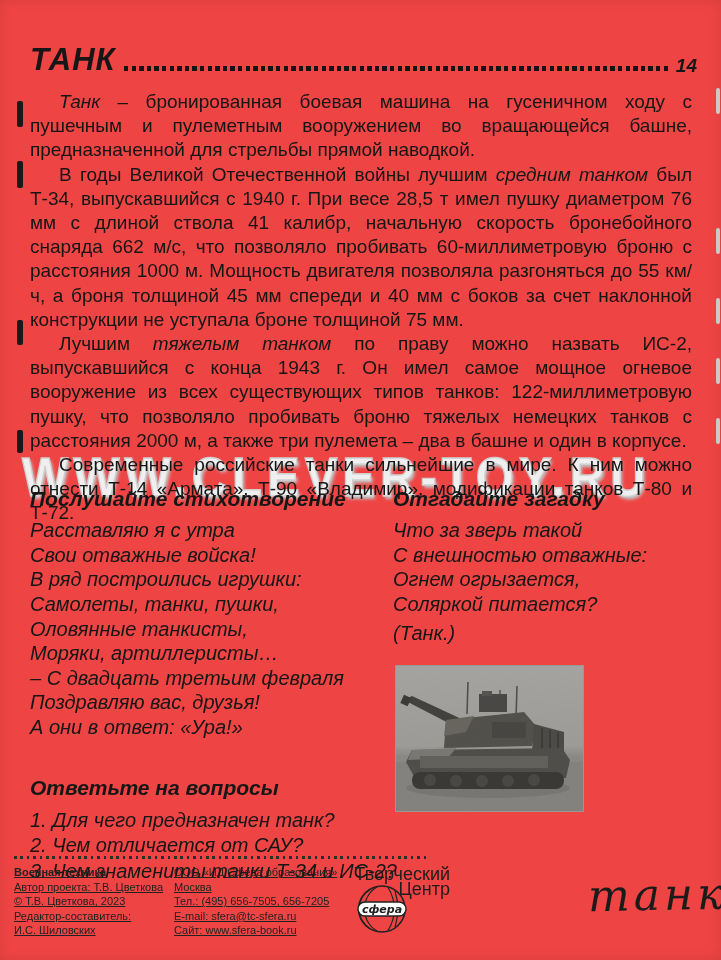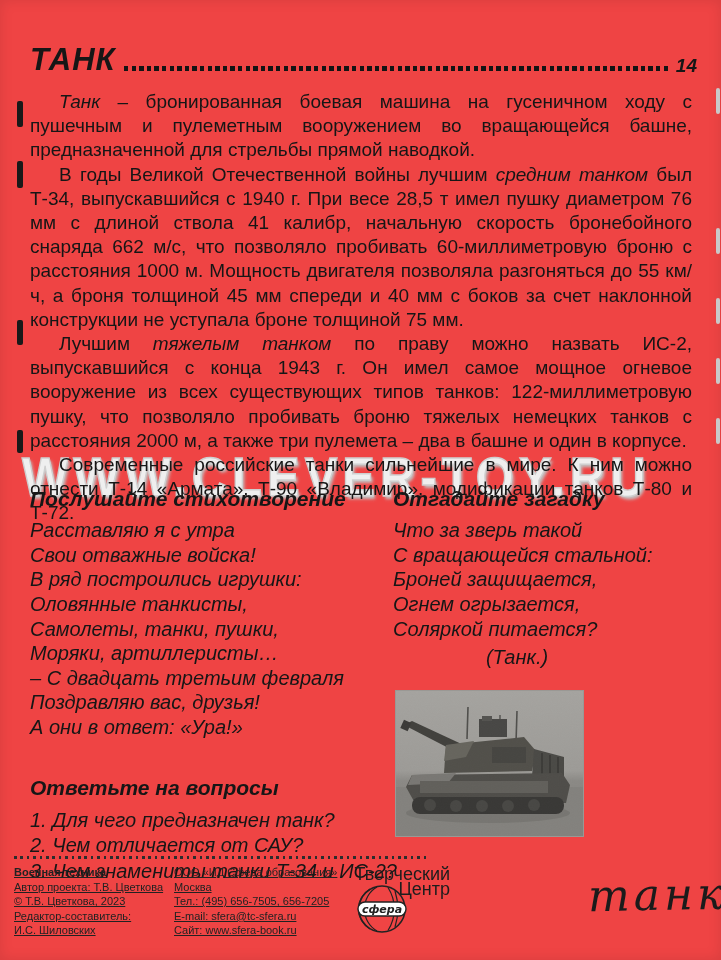--- a/index.html
+++ b/index.html
@@ -54,21 +54,21 @@
   .columns{position:absolute;top:487px;left:30px;right:18px;z-index:2;display:flex;}
   .col-left{width:363px;flex:none;}
   .col-right{flex:1;}
   .sec-heading{
     font-size:21px;font-weight:bold;font-style:italic;
     margin:0 0 7px 0;line-height:1.15;
   }
   .verse{font-size:20px;line-height:24.6px;}
   .verse div{white-space:nowrap;font-style:italic;}
   .riddle-answer{
-    font-style:italic;text-align:center;padding-right:62px;margin-top:4px;
+    font-style:italic;text-align:left;padding-right:62px;margin-top:4px;
   }
   .questions{margin-top:37px;}
   .questions .verse{line-height:25.6px;}
 
   
   .photo{
     margin-top:21px;margin-left:3px;
     width:187px;height:145px;position:relative;
     background:linear-gradient(#aaa8a4 0%,#a09e9a 55%,#8b8985 62%,#7f7d79 100%);
     outline:1px solid #9a9894;
@@ -124,43 +124,42 @@
 
   <div class="watermark">WWW.CLEVER-TOY.RU</div>
 
   <div class="columns">
     <div class="col-left">
       <div class="sec-heading">Послушайте стихотворение</div>
       <div class="verse">
         <div>Расставляю я с утра</div>
         <div>Свои отважные войска!</div>
         <div>В ряд построились игрушки:</div>
+        <div>Самолеты, танки, пушки,</div>
         <div>Оловянные танкисты,</div>
-        <div>Самолеты, танки, пушки,</div>
         <div>Моряки, артиллеристы…</div>
         <div>– С двадцать третьим февраля</div>
         <div>Поздравляю вас, друзья!</div>
         <div>А они в ответ: «Ура!»</div>
       </div>
       <div class="questions">
         <div class="sec-heading">Ответьте на вопросы</div>
         <div class="verse">
           <div>1. Для чего предназначен танк?</div>
           <div>2. Чем отличается от САУ?</div>
           <div>3. Чем знамениты танки Т-34 и ИС-2?</div>
         </div>
       </div>
     </div>
 
     <div class="col-right">
       <div class="sec-heading">Отгадайте загадку</div>
       <div class="verse">
         <div>Что за зверь такой</div>
-        <div>С вращающейся стальной:</div>
-        <div>Броней защищается,</div>
+        <div>С внешностью отважные:</div>
         <div>Огнем огрызается,</div>
         <div>Соляркой питается?</div>
       </div>
       <div class="verse riddle-answer">(Танк.)</div>
 
       <div class="photo">
         <svg width="187" height="145" viewBox="0 0 187 145">
           <defs>
             <filter id="grain">
               <feTurbulence type="fractalNoise" baseFrequency="0.9" numOctaves="2" result="n"></feTurbulence>

